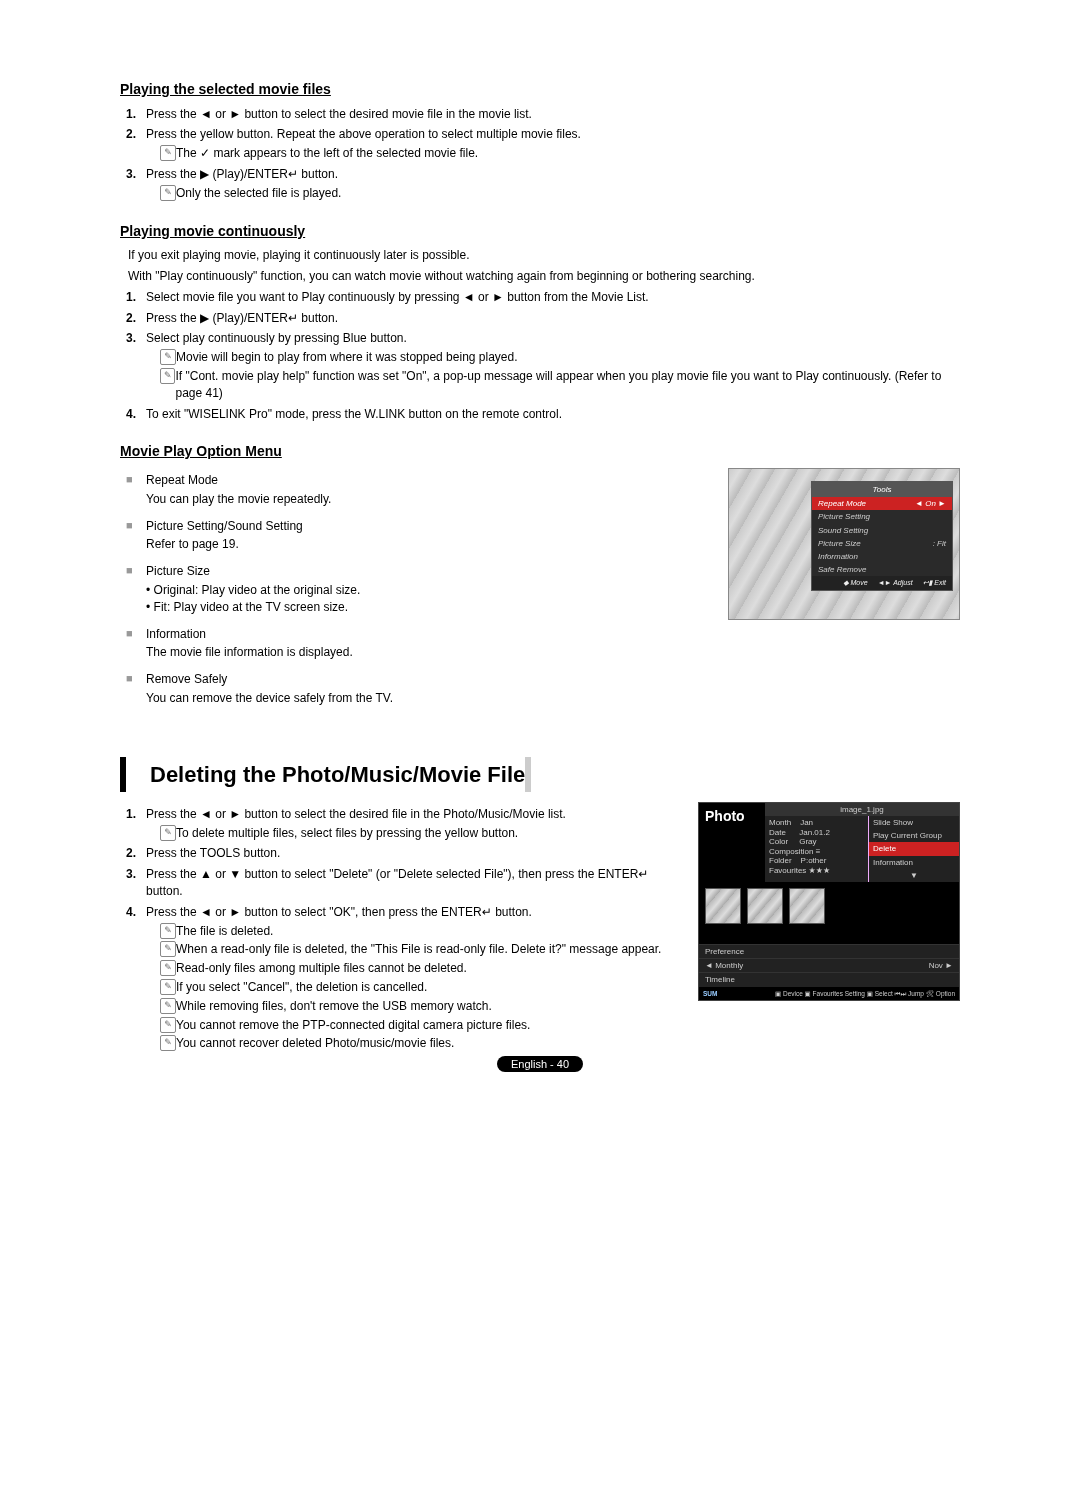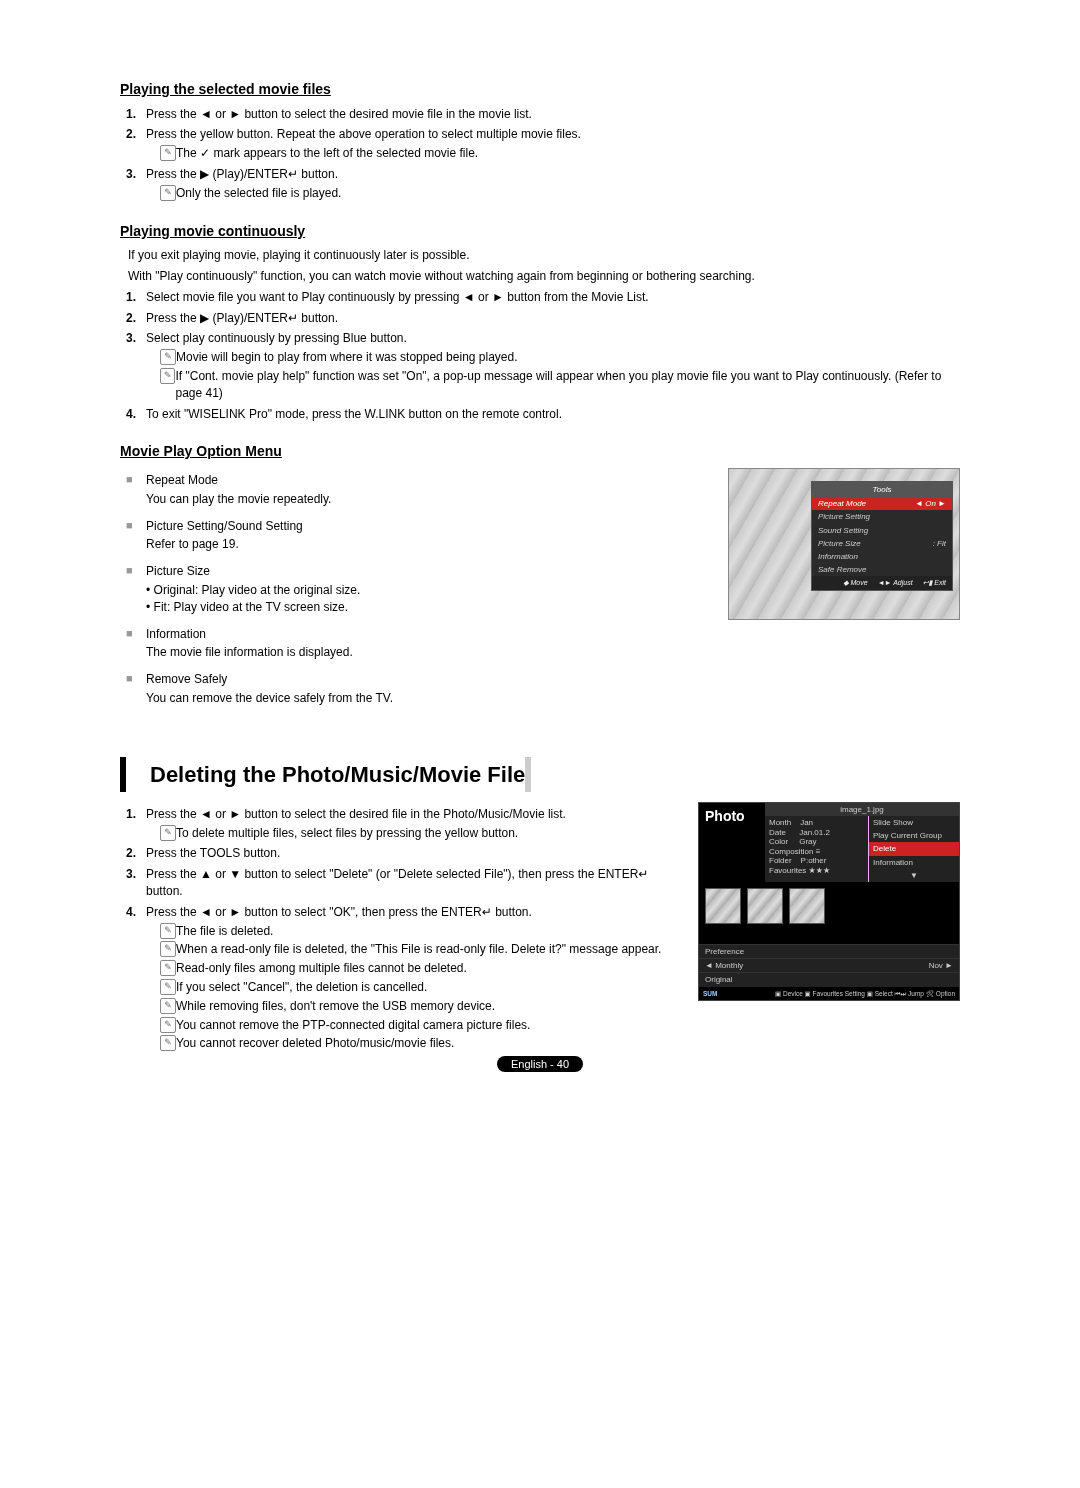--- a/index.html
+++ b/index.html
@@ -377,21 +377,21 @@
         <div class="sub">
             <span class="note-icon">✎</span>
             <span>Read-only files among multiple files cannot be deleted.</span>
           </div>
         <div class="sub">
             <span class="note-icon">✎</span>
             <span>If you select "Cancel", the deletion is cancelled.</span>
           </div>
         <div class="sub">
             <span class="note-icon">✎</span>
-            <span>While removing files, don't remove the USB memory device.</span>
+            <span>While removing files, don't remove the USB memory watch.</span>
           </div>
         <div class="sub">
             <span class="note-icon">✎</span>
             <span>You cannot remove the PTP-connected digital camera picture files.</span>
           </div>
         <div class="sub">
             <span class="note-icon">✎</span>
             <span>You cannot recover deleted Photo/music/movie files.</span>
           </div>
       </li>
@@ -426,21 +426,21 @@
         <div class="thumb"></div>
         <div class="thumb"></div>
         <div class="thumb"></div>
       </div>
       <div class="sidetabs">
         <div>Preference</div>
         <div class="monthly">
           <span>◄ <span>Monthly</span></span>
           <span><span>Nov</span> ►</span>
         </div>
-        <div>Original</div>
+        <div>Timeline</div>
       </div>
       <div class="btbar">
         <span class="sum">SUM</span>
         <span>▣ Device ▣ Favourites Setting ▣ Select ⏮⏭ Jump 🛠 Option</span>
       </div>
     </div>
   </div>
 </div>
 
 <div class="footer-page">

